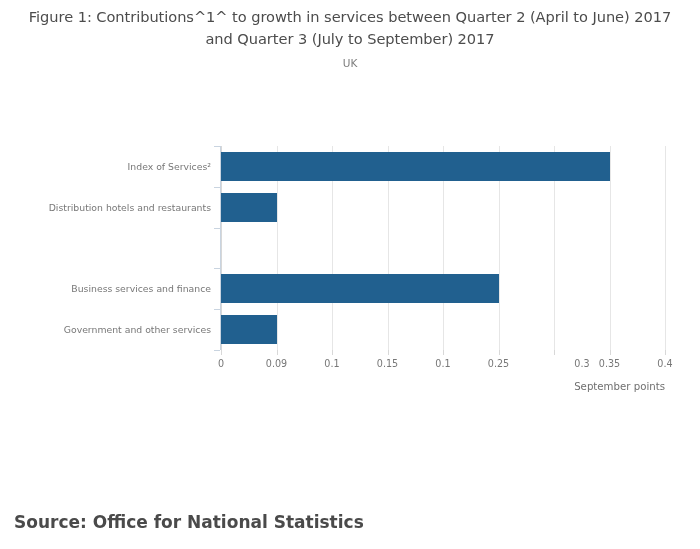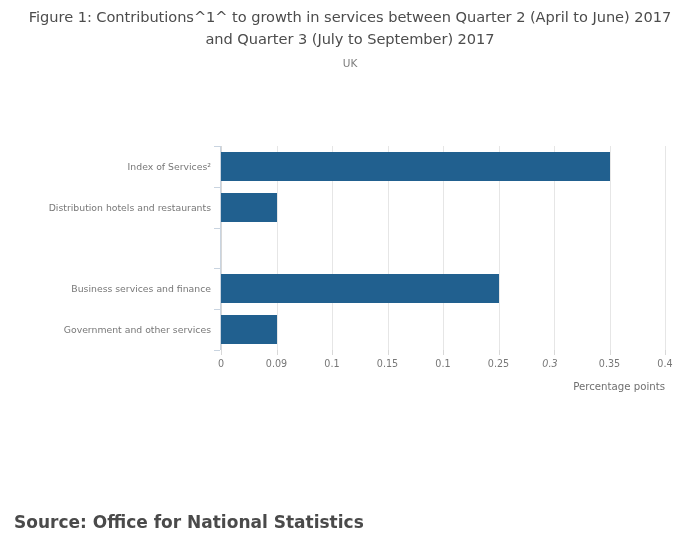--- a/index.html
+++ b/index.html
@@ -214,27 +214,27 @@
       <div class="xtick-label" style="left: 276.5px;">0.09</div>
       <div class="xtick-mark" style="left: 332px;"></div>
       <div class="xtick-label" style="left: 332px;">0.1</div>
       <div class="xtick-mark" style="left: 387.5px;"></div>
       <div class="xtick-label" style="left: 387.5px; text-align: center;">0.15</div>
       <div class="xtick-mark" style="left: 443px;"></div>
       <div class="xtick-label" style="left: 443px;">0.1</div>
       <div class="xtick-mark" style="left: 498.5px;"></div>
       <div class="xtick-label" style="left: 498.5px;">0.25</div>
       <div class="xtick-mark" style="left: 554px;"></div>
-      <div class="xtick-label" style="left: 550px; font-style: italic;">0.3</div>
+      <div class="xtick-label" style="left: 582px;">0.3</div>
       <div class="xtick-mark" style="left: 609.5px;"></div>
       <div class="xtick-label" style="left: 609.5px;">0.35</div>
       <div class="xtick-mark" style="left: 665px;"></div>
       <div class="xtick-label" style="left: 665px;">0.4</div>
     </div>
-  <div class="xaxis-title">Percentage points</div>
+  <div class="xaxis-title">September points</div>
 <div class="ytick" style="top: 146px;"></div>
     <div class="ytick" style="top: 186.8px;"></div>
     <div class="ytick" style="top: 227.6px;"></div>
     <div class="ytick" style="top: 268.4px;"></div>
     <div class="ytick" style="top: 309.2px;"></div>
     <div class="ytick" style="top: 350px;"></div>
   </div>
 
 <div class="source">Source: Office for National Statistics</div>
 

